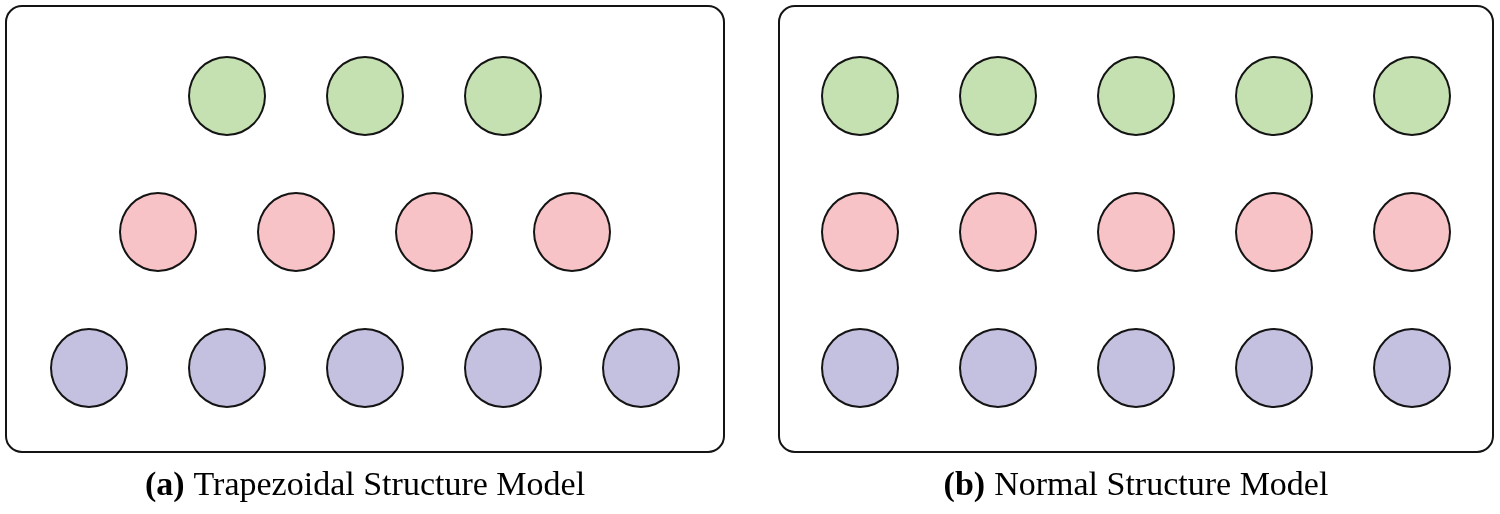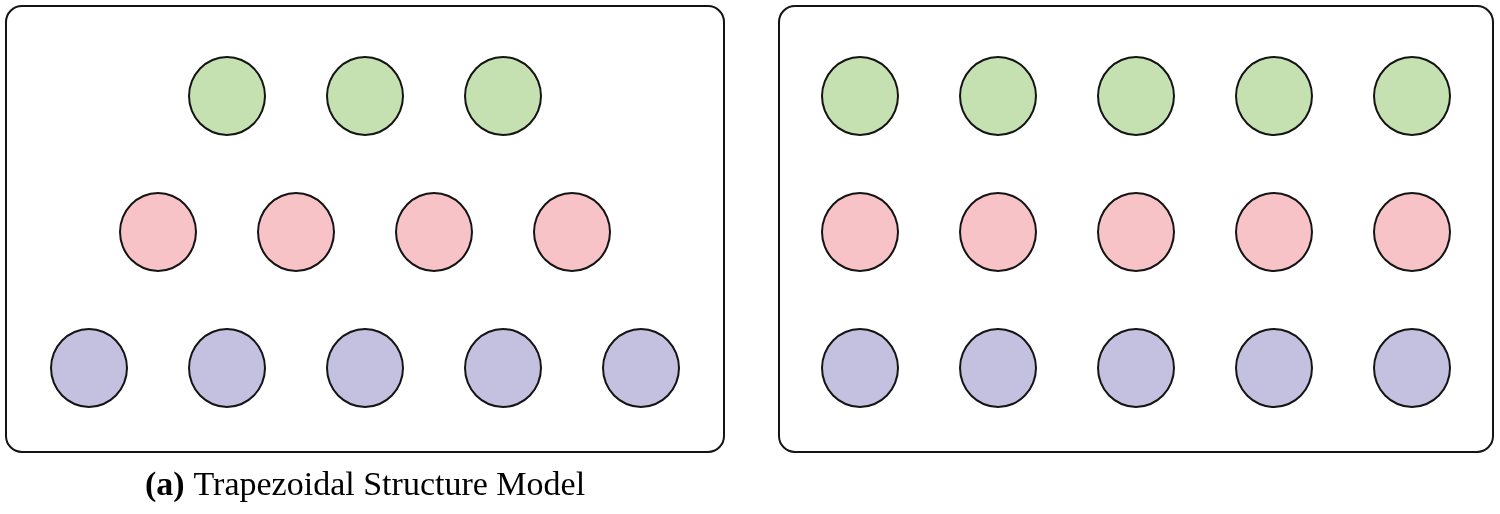--- a/index.html
+++ b/index.html
@@ -113,15 +113,18 @@
           <div class="node" style="background: rgb(248, 195, 198);"></div>
         </div>
         <div class="row">
           <div class="node" style="background: rgb(196, 192, 224);"></div>
           <div class="node" style="background: rgb(196, 192, 224);"></div>
           <div class="node" style="background: rgb(196, 192, 224);"></div>
           <div class="node" style="background: rgb(196, 192, 224);"></div>
           <div class="node" style="background: rgb(196, 192, 224);"></div>
         </div>
       </div>
+    <div class="caption">
+      <span class="label">(b)</span><span class="text">Normal Structure Model</span>
+    </div>
   </div>
 
 </div>
 
 </body></html>

